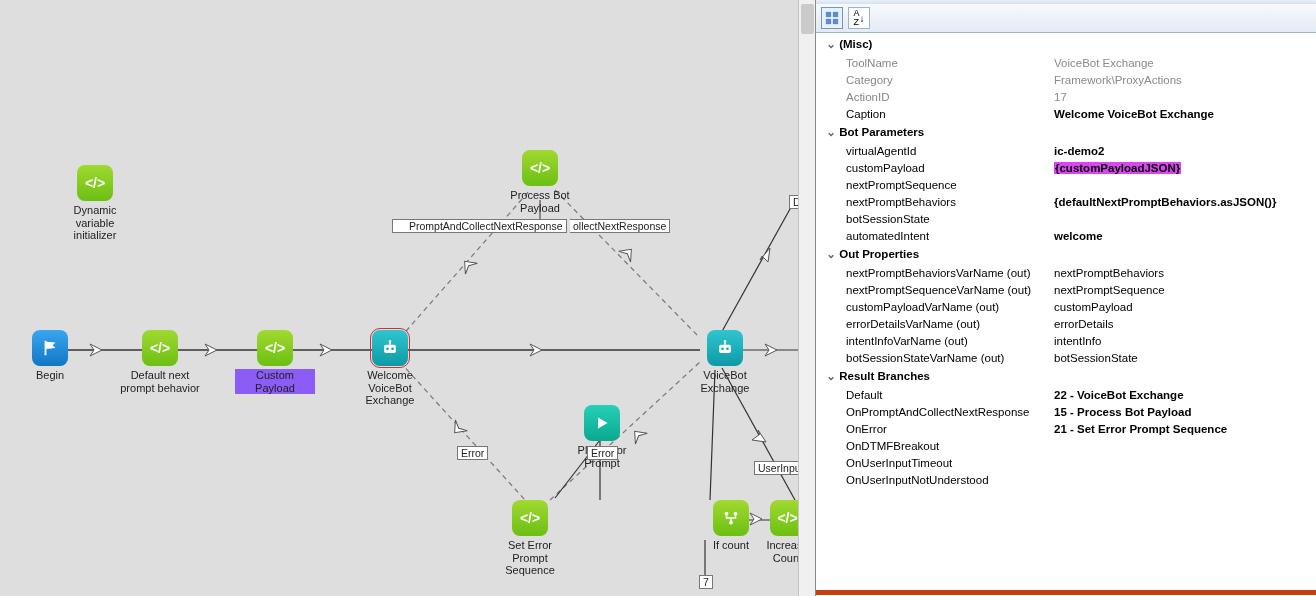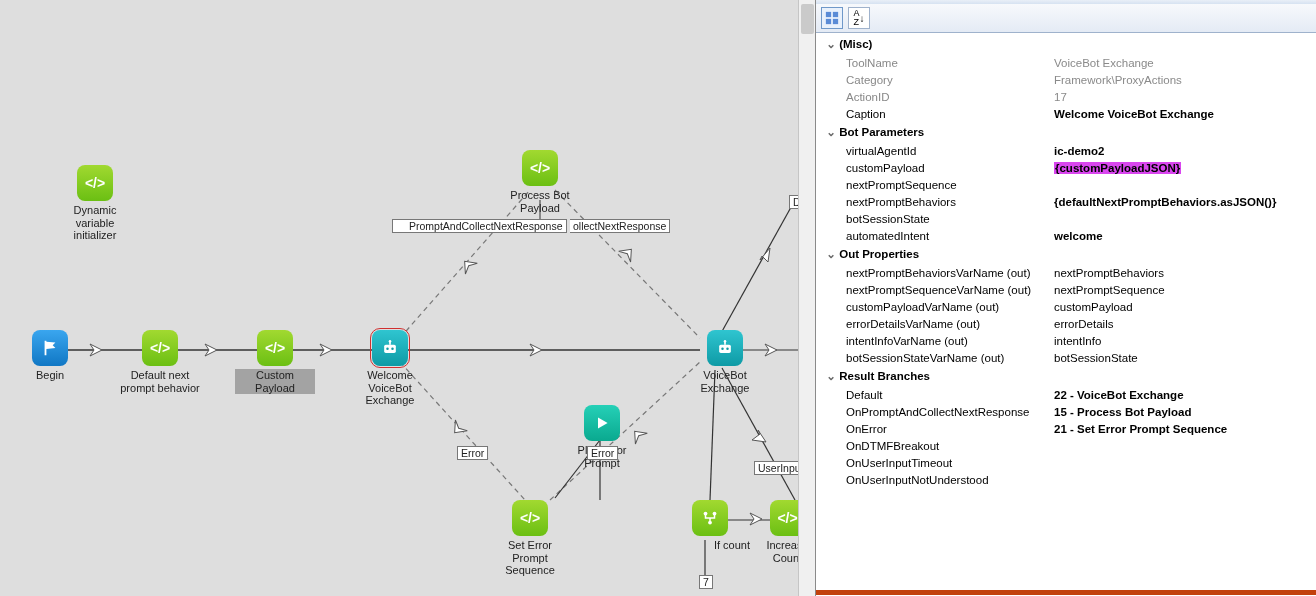--- a/index.html
+++ b/index.html
@@ -14,21 +14,21 @@
   .node .icon {
     width: 36px; height: 36px; margin: 0 auto 3px auto; border-radius: 8px;
     display: flex; align-items: center; justify-content: center;
     color: #fff; font-weight: bold; font-size: 14px;
   }
   .icon-green { background: linear-gradient(#a1d930,#6bbf13); }
   .icon-teal  { background: linear-gradient(#2fc5d0,#0e9aa5); }
   .icon-blue  { background: linear-gradient(#3aa6ef,#1077c4); }
   .icon-turq  { background: linear-gradient(#25d0b7,#0aa98f); }
   .node-label { font-size: 11px; color: #222; line-height: 1.15; }
-  .node.highlight .node-label { background: #a3a3a3; display: inline-block; padding: 0 2px; }
+  .node.highlight .node-label { background: #8b5cf6; display: inline-block; padding: 0 2px; }
   .node.selected .icon { outline: 1px solid #d03030; outline-offset: 1px; }
   .tag {
     position: absolute; font-size: 10.5px; background: #fff; border: 1px solid #777;
     padding: 0 3px; color: #222; white-space: nowrap;
   }
   svg.connectors { position: absolute; left:0; top:0; width:815px; height:596px; pointer-events:none; }
   .arrow { fill:#fff; stroke:#555; stroke-width:1; }
   .scrollbar-v { position:absolute; right:0; top:0; width:17px; height:596px; background:#f0f0f0; border-left:1px solid #c5c5c5;}
   .scrollbar-v .thumb { position:absolute; left:2px; width:13px; background:#cacaca; border-radius:2px; }
 
@@ -168,21 +168,21 @@
         </svg>
     </div>
     <div class="node-label">Play Error Prompt</div>
   </div>
 
   <div class="node" style="left:490px; top:500px;">
     <div class="icon icon-green">&lt;/&gt;</div>
     <div class="node-label">Set Error Prompt Sequence</div>
   </div>
 
-  <div class="node" style="left:670px; top:500px;text-align:right;">
+  <div class="node" style="left:691px; top:500px;">
     <div class="icon icon-green">
       <svg width="18" height="18" viewBox="0 0 24 24">
           <circle cx="6" cy="6" r="2.5" fill="#fff"></circle>
           <circle cx="18" cy="6" r="2.5" fill="#fff"></circle>
           <circle cx="12" cy="18" r="2.5" fill="#fff"></circle>
           <path d="M6 8v4h12V8M12 12v4" stroke="#fff" stroke-width="2" fill="none"></path>
         </svg>
     </div>
     <div class="node-label">If count</div>
   </div>

